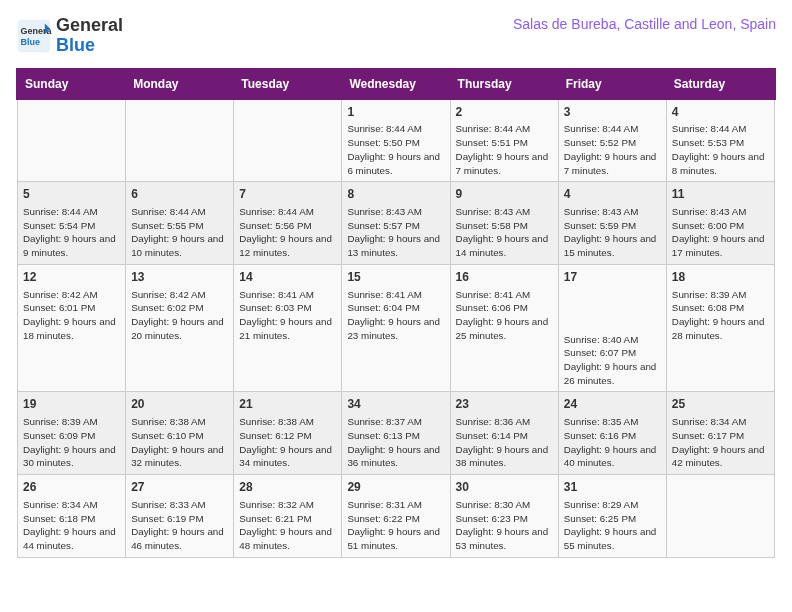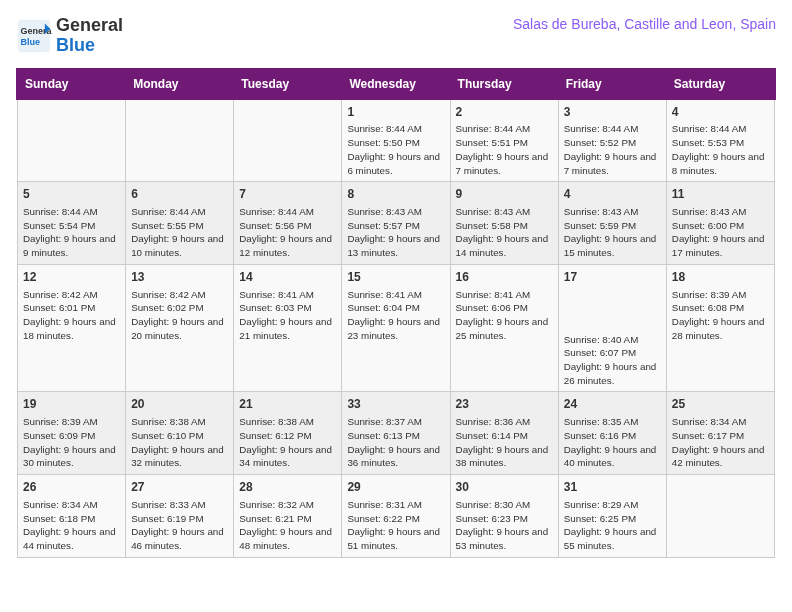--- a/index.html
+++ b/index.html
@@ -252,21 +252,21 @@
 Sunset: 6:10 PM
 Daylight: 9 hours and 32 minutes.</div>
         </td>
         <td>
           <span class="day-num">21</span>
           <div class="day-info" style="white-space: pre-line;">Sunrise: 8:38 AM
 Sunset: 6:12 PM
 Daylight: 9 hours and 34 minutes.</div>
         </td>
         <td>
-          <span class="day-num">33</span>
+          <span class="day-num">34</span>
           <div class="day-info" style="white-space: pre-line;">Sunrise: 8:37 AM
 Sunset: 6:13 PM
 Daylight: 9 hours and 36 minutes.</div>
         </td>
         <td>
           <span class="day-num">23</span>
           <div class="day-info" style="white-space: pre-line;">Sunrise: 8:36 AM
 Sunset: 6:14 PM
 Daylight: 9 hours and 38 minutes.</div>
         </td>

